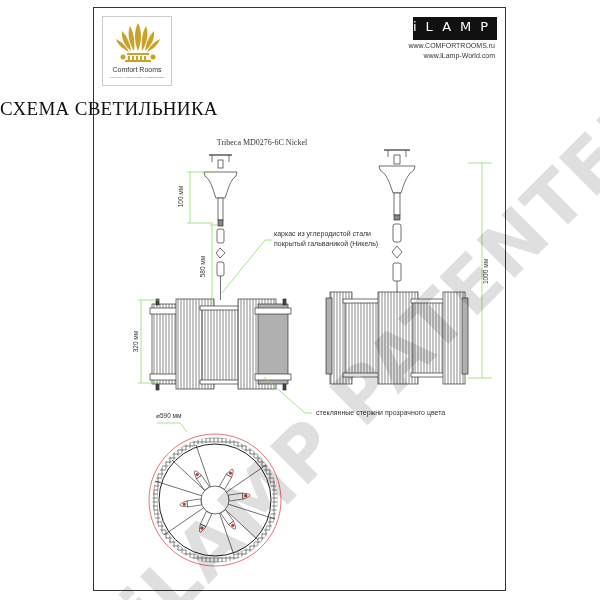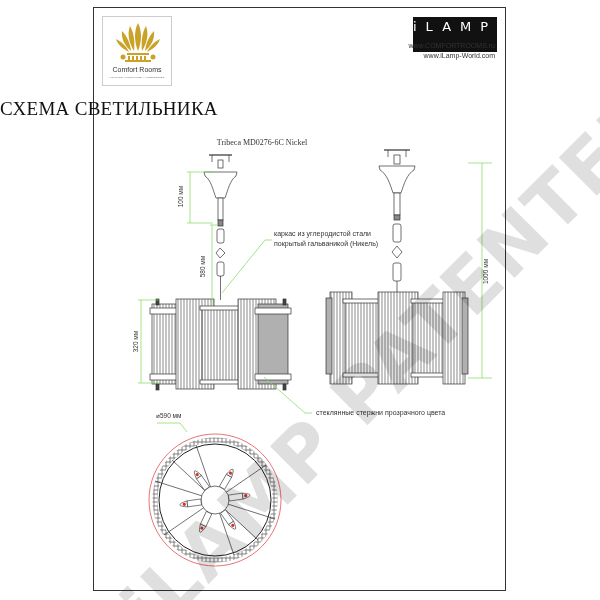--- a/index.html
+++ b/index.html
@@ -2,21 +2,21 @@
 <html><head>
   <meta charset="utf-8">
   <style>
     html,body{margin:0;padding:0;background:#fff;}
     body{width:600px;height:600px;position:relative;overflow:hidden;font-family:"Liberation Sans",sans-serif;}
     .sheet{position:absolute;left:93px;top:7px;width:413px;height:584px;border:1px solid #333;box-sizing:border-box;background:#fff;}
     .abs{position:absolute;}
     .logo-box{left:102px;top:16px;width:70px;height:70px;border:1px solid #ccc;box-sizing:border-box;background:#fff;}
     .logo-name{position:absolute;left:0;right:0;top:49px;text-align:center;font-size:7px;color:#333;}
     .logo-sub{position:absolute;left:0;right:0;top:59px;text-align:center;font-size:2.5px;color:#666;letter-spacing:.2px;}
-    .ilamp{left:413px;top:17px;width:84px;height:35px;background:#111;color:#fff;font-size:13px;letter-spacing:9px;line-height:19px;text-align:center;font-family:"DejaVu Sans",sans-serif;}
+    .ilamp{left:413px;top:17px;width:84px;height:23px;background:#111;color:#fff;font-size:13px;letter-spacing:9px;line-height:19px;text-align:center;font-family:"DejaVu Sans",sans-serif;}
     .url{right:105px;font-size:7px;color:#333;text-align:right;}
     .title{left:0;width:600px;top:98px;font-family:"Liberation Serif",serif;font-size:19px;color:#111;letter-spacing:.3px;}
     .subtitle{left:0;width:524px;top:138px;text-align:center;font-family:"Liberation Serif",serif;font-size:8px;color:#333;}
     .dim{font-size:6.5px;color:#333;white-space:nowrap;}
     .vert{transform:rotate(-90deg);transform-origin:center;}
     .note{font-size:7px;color:#333;white-space:nowrap;line-height:10px;}
     .watermark{left:40px;top:330px;font-size:74px;font-weight:bold;color:#000;opacity:.12;transform:rotate(-45deg);transform-origin:left top;white-space:nowrap;font-family:"DejaVu Sans",sans-serif;letter-spacing:2px;}
     svg{position:absolute;left:0;top:0;}
   </style>
 </head>

